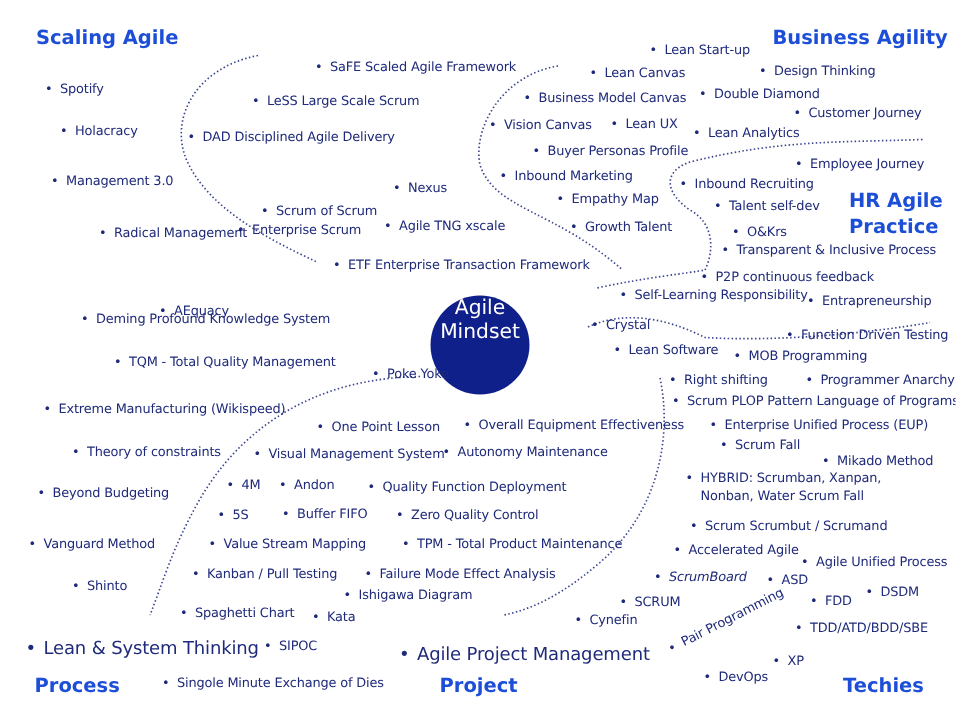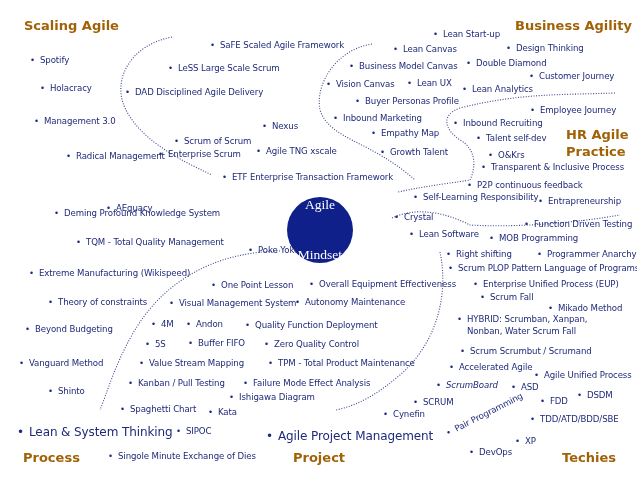--- a/index.html
+++ b/index.html
@@ -2,22 +2,22 @@
 <html><head>
   <meta charset="utf-8">
   <style>
     html, body { margin: 0; padding: 0; background: #ffffff; }
     body { width: 637px; height: 477px; position: relative; overflow: hidden; font-family: "DejaVu Sans", sans-serif; }
     .canvas { position: absolute; left: 0; top: 0; width: 637px; height: 477px; }
     .item { position: absolute; font-size: 8.6px; color: #1f2a7a; white-space: nowrap; letter-spacing: -0.1px; line-height: 11px; }
     .item::before { content: "•"; margin-right: 5px; color: #1f2a7a; }
     .item.big { font-size: 12px; line-height: 14px; }
     .item.nob::before { content: none; }
-    .title { position: absolute; font-size: 13px; font-weight: bold; color: #a16207; white-space: nowrap; line-height: 15px; }
-    .hub { position: absolute; left: 287px; top: 197px; width: 66px; height: 66px; border-radius: 50%; background: #10208a; color: #ffffff; display: flex; flex-direction: column; align-items: center; justify-content: space-between; font-size: 13.5px; line-height: 16px; font-family: Liberation Serif, serif; }
+    .title { position: absolute; font-size: 13px; font-weight: bold; color: #1d4ed8; white-space: nowrap; line-height: 15px; }
+    .hub { position: absolute; left: 287px; top: 197px; width: 66px; height: 66px; border-radius: 50%; background: #10208a; color: #ffffff; display: flex; flex-direction: column; align-items: center; justify-content: flex-start; font-size: 13.5px; line-height: 16px; }
     svg.curves { position: absolute; left: 0; top: 0; }
     .rot { transform: rotate(-27deg); transform-origin: left bottom; }
   </style>
 </head>
 <body>
 
 <div class="canvas">
 
   <svg class="curves" width="637" height="477">
     <g fill="none" stroke="#3a4490" stroke-width="1.1" stroke-dasharray="1 1.6">

